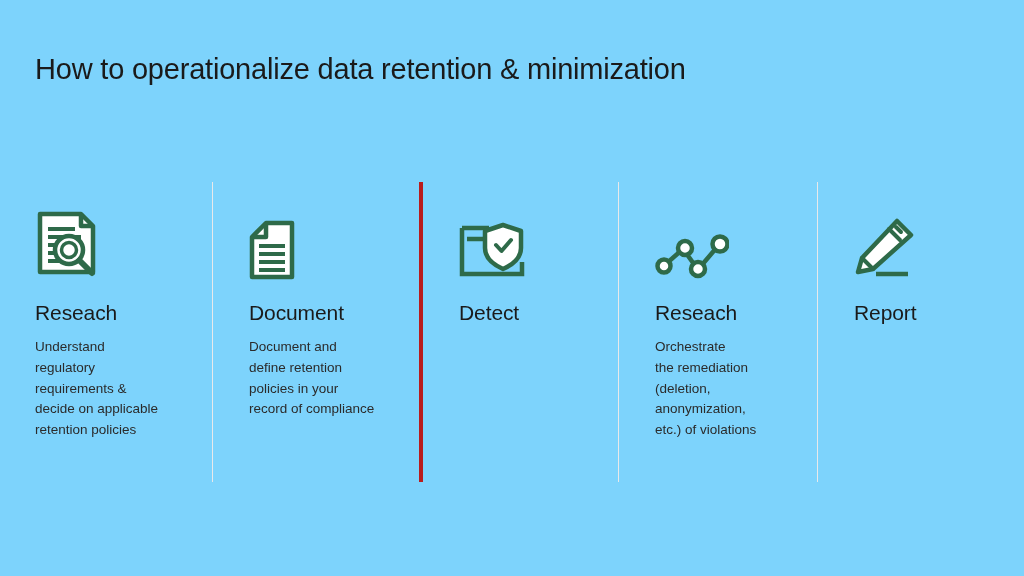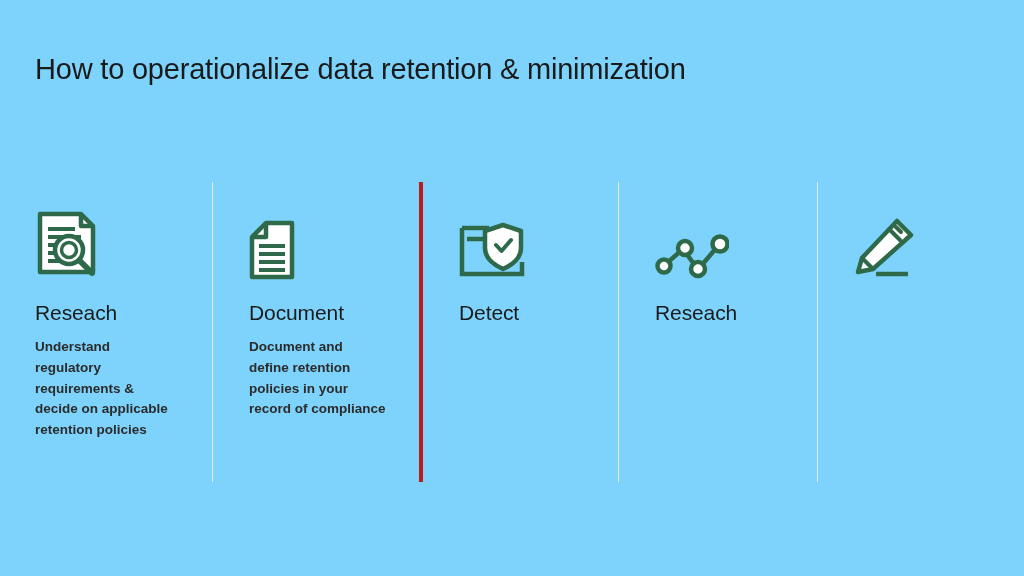--- a/index.html
+++ b/index.html
@@ -83,21 +83,20 @@
     letter-spacing: -0.1px;
     white-space: nowrap;
   }
 
   .col-body {
     font-size: 13.5px;
     line-height: 20.8px;
     color: #2b2b2b;
     margin-top: 11px;
     white-space: pre-line;
-    font-weight: bold;
   }
 </style>
 </head>
 <body>
 
 <div id="slide">
 
   <div id="slide-title">How to operationalize data retention &amp; minimization</div>
 
   <div id="columns">
@@ -169,31 +168,37 @@
             <path d="M12 29 L28 15" stroke="#2e6a49" stroke-width="4.5" stroke-linecap="round"></path>
             <path d="M31 19 L41 33" stroke="#2e6a49" stroke-width="4.5" stroke-linecap="round"></path>
             <path d="M46 32 L63 12" stroke="#2e6a49" stroke-width="4.5" stroke-linecap="round"></path>
             <circle cx="9" cy="32" r="6.5" fill="#ffffff" stroke="#2e6a49" stroke-width="4.5"></circle>
             <circle cx="30" cy="14" r="7" fill="#ffffff" stroke="#2e6a49" stroke-width="4.5"></circle>
             <circle cx="43" cy="35" r="7" fill="#ffffff" stroke="#2e6a49" stroke-width="4.5"></circle>
             <circle cx="65" cy="10" r="7.5" fill="#ffffff" stroke="#2e6a49" stroke-width="4.5"></circle>
           </svg>
         </div>
         <div class="col-head">Reseach</div>
+        <div class="col-body">Orchestrate
+the remediation
+(deletion,
+anonymization,
+ etc.) of violations</div>
       </div>
     </div>
 
     <div class="col col-4">
       <div class="col-inner">
         <div class="icon-box">
           <svg width="64" height="62" viewBox="0 0 64 62" fill="none" aria-hidden="true">
             <path d="M43 3 L57 17 L19 51 L4 54 L8 40 Z" fill="#ffffff" stroke="#2e6a49" stroke-width="4.5" stroke-linejoin="round"></path>
             <path d="M8 40 L19 51" stroke="#2e6a49" stroke-width="4" stroke-linecap="round"></path>
             <path d="M35 11 L46 22" stroke="#2e6a49" stroke-width="4" stroke-linecap="round"></path>
             <path d="M42 9 L47 14" stroke="#2e6a49" stroke-width="4" stroke-linecap="round"></path>
             <path d="M22 56 H54" stroke="#2e6a49" stroke-width="4.5" stroke-linecap="butt"></path>
           </svg>
         </div>
+        <div class="col-head">Report</div>
       </div>
     </div>
 
   </div>
 </div>
 
 </body></html>

